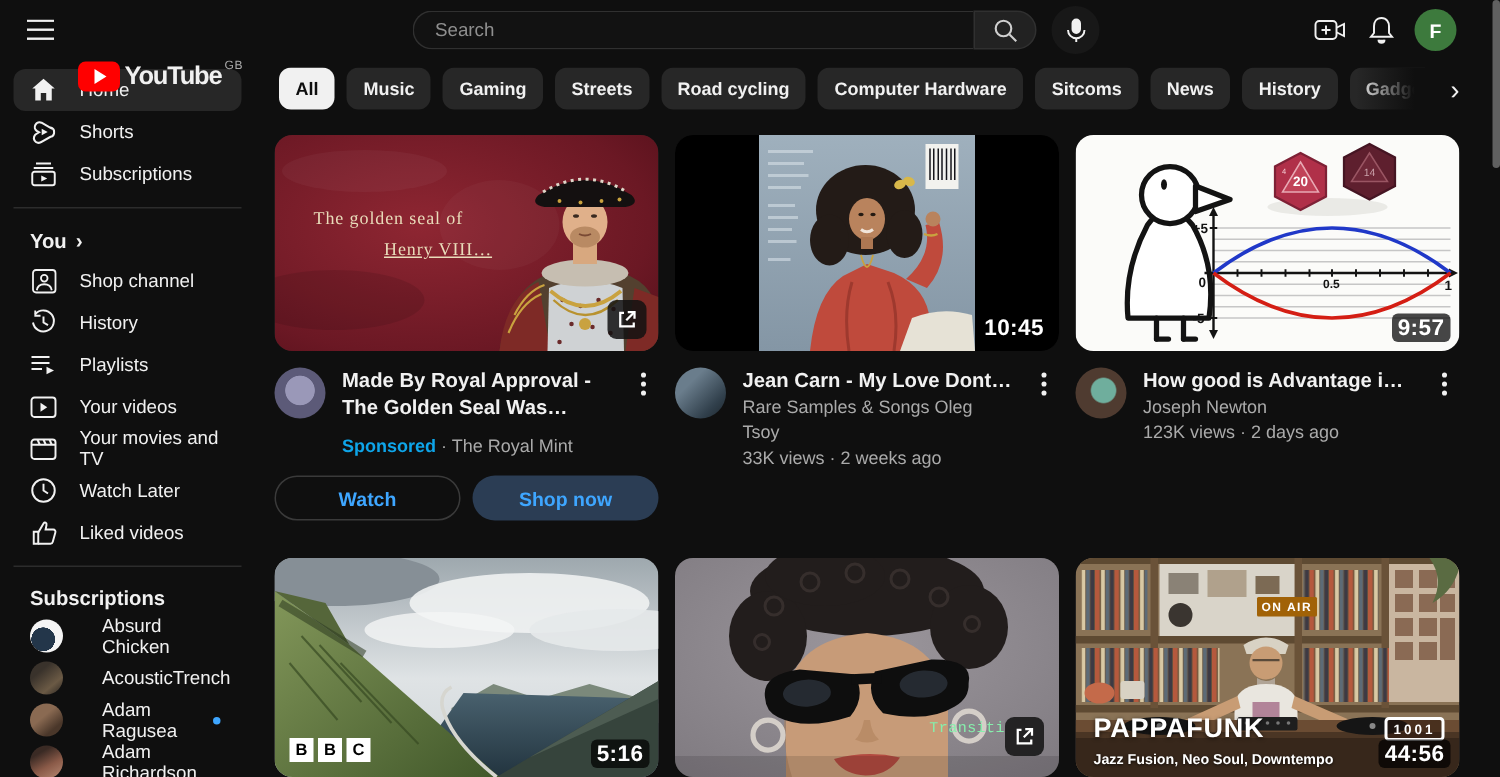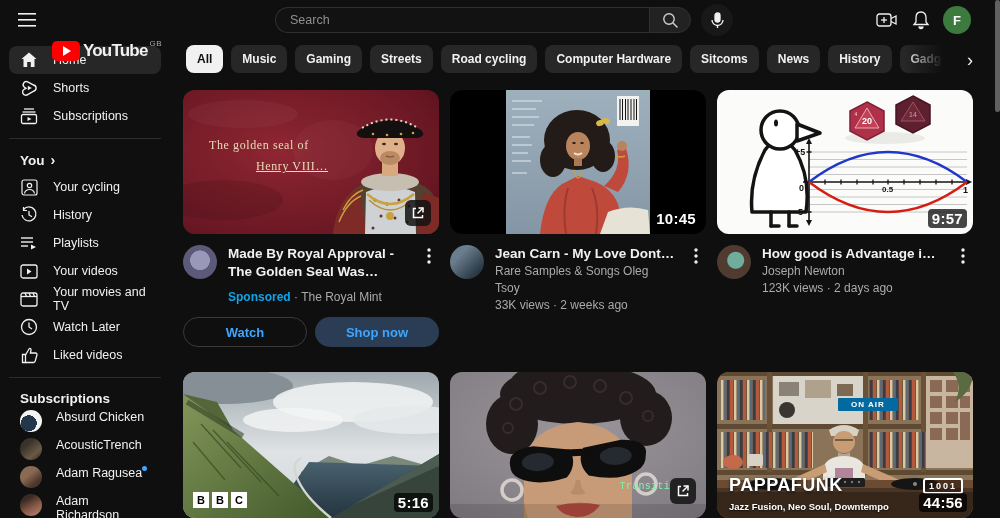--- a/index.html
+++ b/index.html
@@ -34,21 +34,21 @@
   .chip-chevron { position:absolute; left:955px; top:45px; width:30px; height:30px; background:transparent; border:none; color:#f1f1f1; font-size:18px; cursor:pointer; }
   
   .sidebar { position:absolute; left:0; top:40px; width:170px; }
   .side-item { display:flex; align-items:center; gap:15px; height:28px; margin:0 9px; padding:0 11px; border-radius:8px; font-size:12.5px; cursor:pointer; }
   .side-item.active { background:#272727; }
   .side-item .sicon { width:18px; height:18px; flex:0 0 auto; display:flex; align-items:center; justify-content:center; }
   .side-divider { height:1px; background:#2c2c2c; margin:8px 9px; }
   .side-header { display:flex; align-items:center; gap:6px; height:26px; margin:2px 9px 0; padding:0 11px; font-size:13.5px; font-weight:bold; cursor:pointer; }
   .side-header .chev { font-size:14px; color:#f1f1f1; margin-top:-1px; }
   .subs-title { height:24px; margin:4px 9px 0; padding:0 11px; font-size:13.5px; font-weight:bold; display:flex; align-items:center; }
-  .sub-item { display:flex; gap:14px; height:28px; margin:0 9px; padding:0 11px; border-radius:8px; font-size:12.5px; cursor:pointer; position:relative; }
+  .sub-item { display:flex; align-items:center; gap:26px; height:28px; margin:0 9px; padding:0 11px; border-radius:8px; font-size:12.5px; cursor:pointer; position:relative; }
   .sub-avatar { width:22px; height:22px; border-radius:50%; flex:0 0 auto; }
   .sub-dot { position:absolute; right:14px; width:5px; height:5px; border-radius:50%; background:#3ea6ff; }
   .av-chicken { background:radial-gradient(circle at 40% 60%, #23364a 0 42%, #f4f4f4 43%); }
   .av-trench { background:linear-gradient(140deg, #39322b 30%, #6b5a45 70%, #2a2521); }
   .av-ragusea { background:linear-gradient(140deg, #8a6a52 40%, #4a372a 75%); }
   .av-richardson { background:linear-gradient(150deg, #3a2a24 25%, #8a5a48 60%, #b88a74); }
   
   .card { position:absolute; width:256px; }
   .thumb { position:relative; width:256px; height:144px; border-radius:12px; overflow:hidden; cursor:pointer; background:#202020; }
   .thumb svg { display:block; }
@@ -69,21 +69,21 @@
   .ad-buttons { display:flex; gap:8px; margin-top:13px; }
   .btn-watch { width:124px; height:30px; border-radius:15px; background:transparent; border:1px solid #3a3a3a; color:#3ea6ff; font-size:13px; font-weight:bold; cursor:pointer; font-family:"Liberation Sans", sans-serif; }
   .btn-shop { width:124px; height:30px; border-radius:15px; background:#2b3d54; border:none; color:#3ea6ff; font-size:13px; font-weight:bold; cursor:pointer; font-family:"Liberation Sans", sans-serif; }
   .ext-icon { position:absolute; right:8px; bottom:8px; width:26px; height:26px; border-radius:6px; background:rgba(18,18,18,0.85); display:flex; align-items:center; justify-content:center; }
   
   .royal-text { position:absolute; left:26px; top:48px; color:#e9dcba; font-family:"Liberation Serif", serif; font-size:12px; letter-spacing:0.6px; pointer-events:none; }
   .royal-text .l2 { margin-left:47px; margin-top:6px;text-decoration:underline; }
   .bbc-badge { position:absolute; left:10px; bottom:10px; display:flex; gap:3px; }
   .bbc-badge span { width:16px; height:16px; background:#fff; color:#000; font-size:11px; font-weight:bold; display:flex; align-items:center; justify-content:center; }
   .transiti { position:absolute; right:36px; bottom:26px; color:#86efac; font-size:10px; letter-spacing:0.3px; pointer-events:none;font-family:Liberation Mono, monospace; }
-  .onair { position:absolute; left:121px; top:26px; background:#0369a1; color:#fff; font-size:8px; font-weight:bold; padding:2px 13px; letter-spacing:1px; border-radius:1px; }
+  .onair { position:absolute; left:121px; top:26px; background:#a16207; color:#fff; font-size:8px; font-weight:bold; padding:2px 3px; letter-spacing:1px; border-radius:1px; }
   .dj-title { position:absolute; left:12px; bottom:22px; color:#fff; font-size:18px; font-weight:bold; letter-spacing:0.5px; text-shadow:0 1px 3px rgba(0,0,0,0.7); }
   .dj-genres { position:absolute; left:12px; bottom:6px; color:#fff; font-size:9.5px; font-weight:bold; text-shadow:0 1px 2px rgba(0,0,0,0.8); }
   .dj-logo { position:absolute; right:10px; bottom:24px; border:2px solid #fff; border-radius:3px; color:#fff; font-size:9px; font-weight:bold; letter-spacing:2px; padding:1px 4px; background:rgba(40,20,10,0.5); }
 </style>
 </head>
 <body>
 
 <div id="app">
 
   <div class="topbar">
@@ -188,21 +188,21 @@
       <span class="chev">›</span>
     </div>
     <div class="side-item">
       <span class="sicon">
           <svg width="17" height="17" viewBox="0 0 17 17" fill="none" stroke="#f1f1f1" stroke-width="1.2">
             <rect x="1" y="1" width="15" height="15" rx="2"></rect>
             <circle cx="8.5" cy="6.5" r="2.2"></circle>
             <path d="M3.5 14.5 C4 11.5 6 10.5 8.5 10.5 C11 10.5 13 11.5 13.5 14.5"></path>
           </svg>
         </span>
-      <span>Your cycling</span>
+      <span>Shop channel</span>
     </div>
     <div class="side-item">
       <span class="sicon">
           <svg width="18" height="18" viewBox="0 0 18 18" fill="none" stroke="#f1f1f1" stroke-width="1.3">
             <path d="M3.5 3.5 A7 7 0 1 1 2 9"></path>
             <path d="M3.5 1 V4.5 H7" stroke-width="1.2"></path>
             <path d="M9 5 V9 L12 10.8"></path>
           </svg>
         </span>
       <span>History</span>

